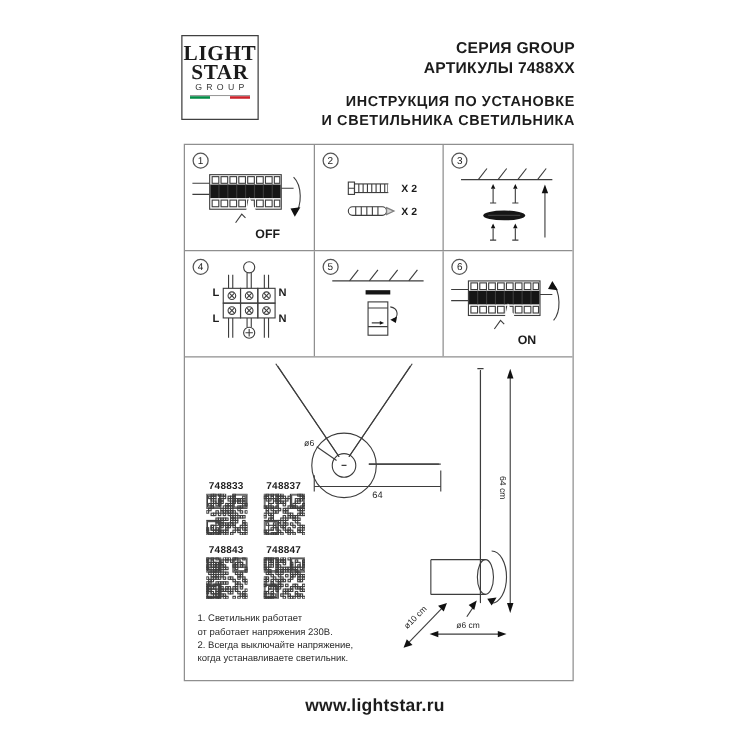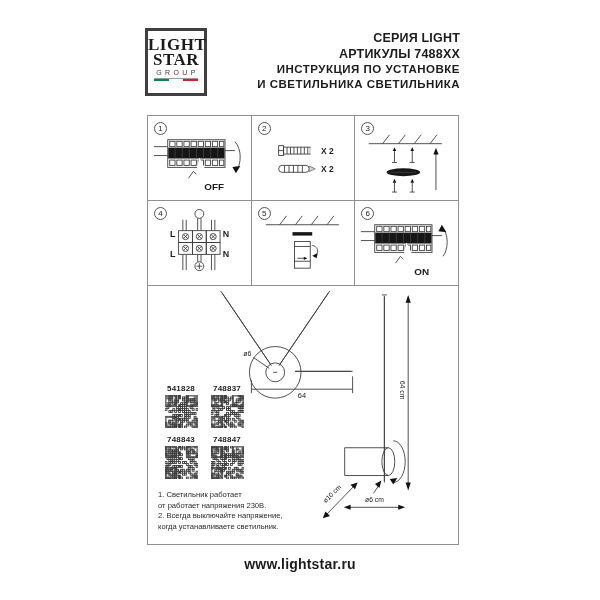--- a/index.html
+++ b/index.html
@@ -1,33 +1,33 @@
 <!DOCTYPE html>
 <html style="--flag-green: #008C45; --flag-white: #ffffff; --flag-red: #CD212A; --border: #8f8f8f; --ink: #1c1c1c;"><head>
 <meta charset="utf-8">
 <style>
   * { margin:0; padding:0; box-sizing:border-box; }
   html,body { width:600px; height:600px; overflow:hidden; }
   body { background:#fff; font-family:"Liberation Sans",sans-serif; color:#1c1c1c; position:relative; }
 
   
   .logo { position:absolute; left:145px; top:28px; width:62px; height:68px;
-          border:3px solid #404040; background:#fff; text-align:center; padding-top:6px; }
+          border:1px solid #404040; background:#fff; text-align:center; padding-top:6px; }
   .logo-line { font-family:"Liberation Serif",serif; font-weight:bold; font-size:17px;
                line-height:15px; letter-spacing:.5px; color:#1b1b1b; }
   .logo-group { font-size:7px; letter-spacing:3.4px; margin-top:2px; margin-left:3px; color:#3a3a3a; }
   .logo-flag { display:flex; height:3px; margin:2px 6px 0 6px; border-top:1px solid #9a9a9a; }
   .logo-flag span { flex:1; }
   .flag-green { background:var(--flag-green,#008C45); }
   .flag-white { background:var(--flag-white,#ffffff); }
   .flag-red   { background:var(--flag-red,#CD212A); }
 
   .head-right { position:absolute; right:140px; top:30px; text-align:right; }
   .series, .articles { font-weight:bold; font-size:12.5px; line-height:16px; letter-spacing:.2px; }
-  .inst-title { font-weight:bold; font-size:11.5px; line-height:15px; letter-spacing:.5px; }
+  .inst-title { margin-top:13px; font-weight:bold; font-size:11.5px; line-height:15px; letter-spacing:.5px; }
 
   
   .grid { position:absolute; left:147px; top:115px; width:312px; height:430px;
           border:1px solid #8f8f8f; display:flex; flex-direction:column; background:#fff; }
   .row { display:flex; height:85px; border-bottom:1px solid #8f8f8f; }
   .cell { position:relative; flex:1; border-right:1px solid #8f8f8f; }
   .cell:last-child { border-right:none; }
   .cell svg, .bigpanel > svg { position:absolute; inset:0; width:100%; height:100%; }
   .step-num { position:absolute; left:6px; top:6px; width:13px; height:13px; z-index:2;
               border:1px solid #555; border-radius:50%; font-size:8px; line-height:12px;
@@ -60,21 +60,21 @@
   <div class="logo-line">STAR</div>
   <div class="logo-group">GROUP</div>
   <div class="logo-flag">
     <span class="flag-green"></span>
     <span class="flag-white"></span>
     <span class="flag-red"></span>
   </div>
 </div>
 
 <div class="head-right">
-  <div class="series">СЕРИЯ LIGHT</div>
+  <div class="series">СЕРИЯ GROUP</div>
   <div class="articles">АРТИКУЛЫ 7488XX</div>
   <div class="inst-title">
     <div>ИНСТРУКЦИЯ ПО УСТАНОВКЕ</div>
     <div>И СВЕТИЛЬНИКА СВЕТИЛЬНИКА</div>
   </div>
 </div>
 
 <div class="grid">
 
   <div class="row">
@@ -368,21 +368,21 @@
       <g>
         <line x1="200" y1="223" x2="256" y2="223" stroke="#333"></line>
         <polygon class="noStroke" points="197,223 204,220.4 204,225.6" fill="#111"></polygon>
         <polygon class="noStroke" points="259,223 252,220.4 252,225.6" fill="#111"></polygon>
         <text x="228" y="218" font-size="6.8" text-anchor="middle">ø6 cm</text>
       </g>
     </svg>
 
     <div class="qr-grid">
       <div class="qr-item">
-        <div class="qr-label">541828</div>
+        <div class="qr-label">748833</div>
         <div class="qr-box"><svg width="33" height="33" viewBox="0 0 34 34" xmlns="http://www.w3.org/2000/svg">
               <g fill="#222">
                 <rect x="4" y="0" width="2" height="2"></rect>
                 <rect x="6" y="0" width="2" height="2"></rect>
                 <rect x="10" y="0" width="2" height="2"></rect>
                 <rect x="12" y="0" width="2" height="2"></rect>
                 <rect x="14" y="0" width="2" height="2"></rect>
                 <rect x="22" y="0" width="2" height="2"></rect>
                 <rect x="2" y="2" width="2" height="2"></rect>
                 <rect x="4" y="2" width="2" height="2"></rect>

